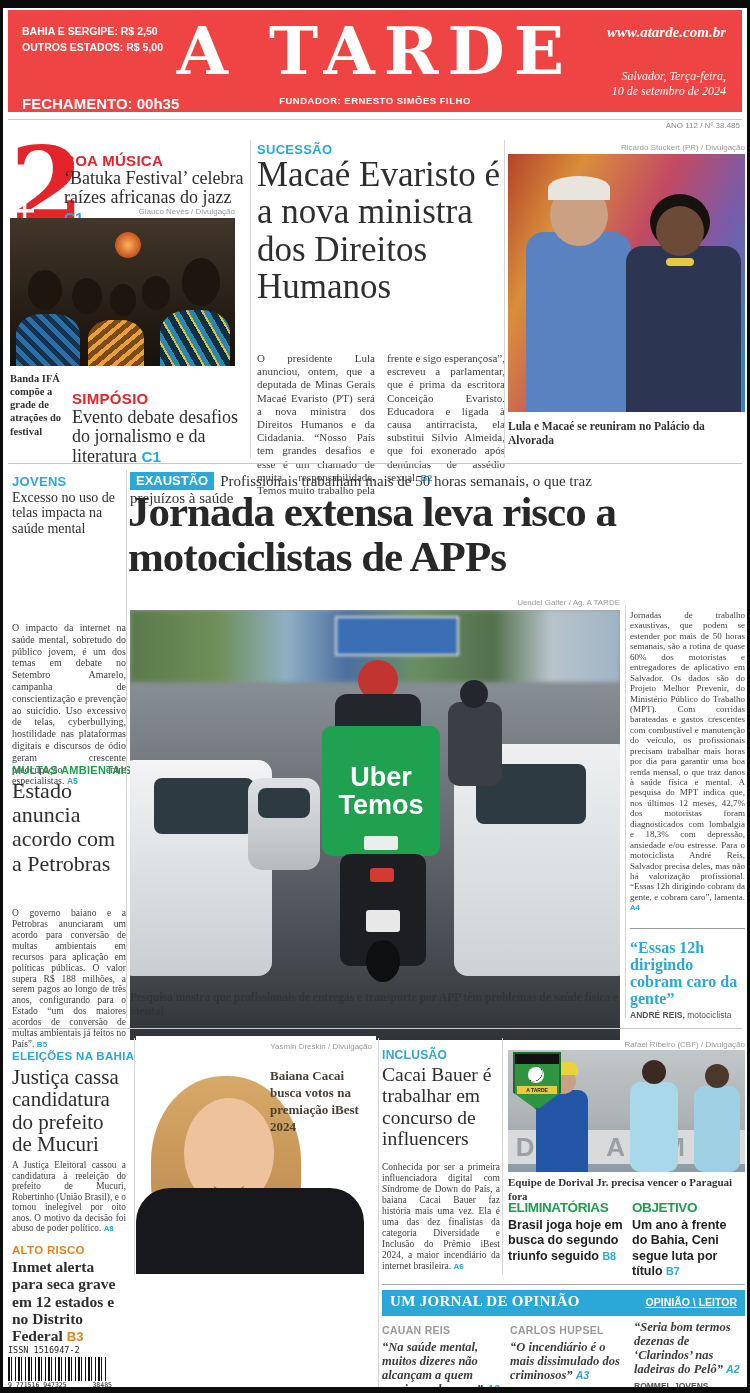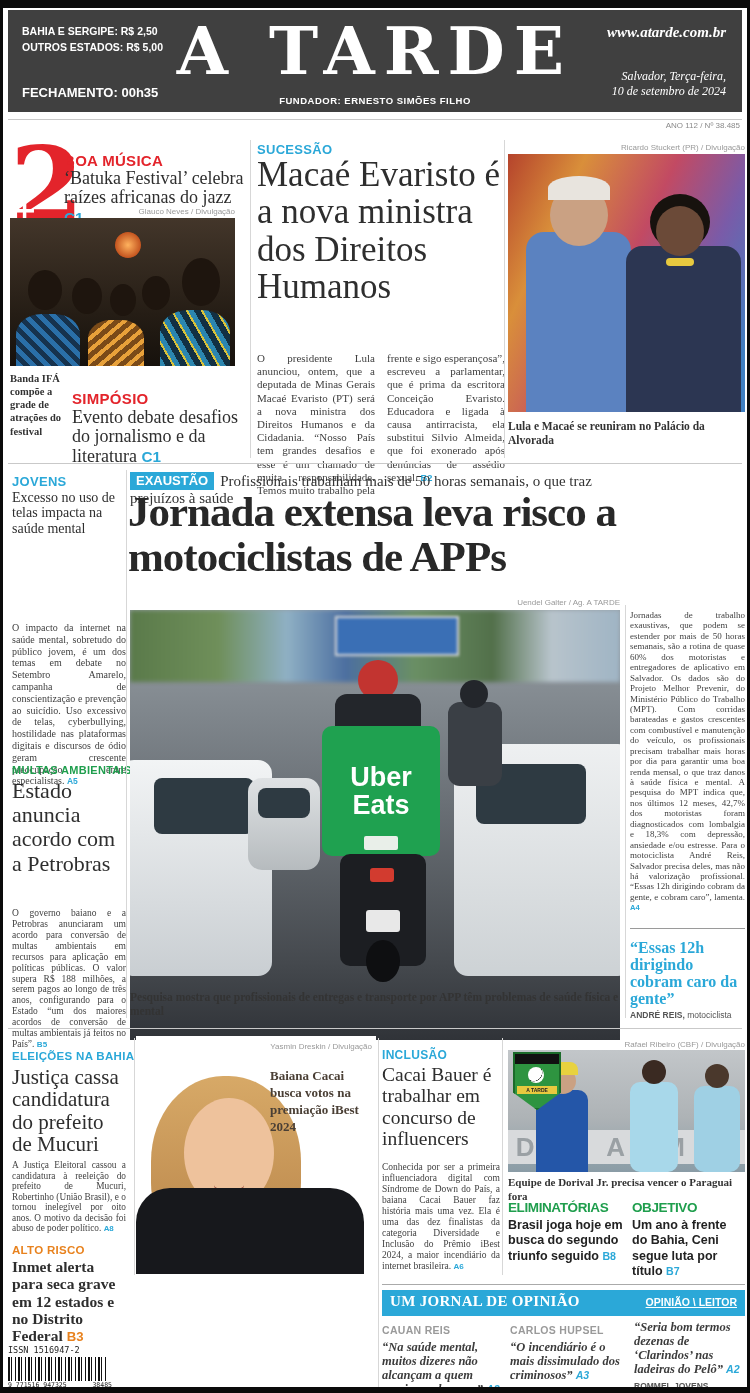--- a/index.html
+++ b/index.html
@@ -6,27 +6,27 @@
   .page{position:relative;width:750px;height:1393px;background:#fff;overflow:hidden;
         font-family:"Liberation Serif",serif;color:#333;}
   .frame{position:absolute;background:#0b0b0b;z-index:50;}
   .f-top{top:0;left:0;right:0;height:8px;}
   .f-bottom{bottom:0;left:0;right:0;height:6px;}
   .f-left{left:0;top:0;bottom:0;width:3px;}
   .f-right{right:0;top:0;bottom:0;width:3px;}
   .abs{position:absolute;}
 
   
-  .masthead{position:absolute;left:8px;top:10px;right:8px;height:102px;background:#404040;color:#fff;}
+  .masthead{position:absolute;left:8px;top:10px;right:8px;height:102px;background:#ef4444;color:#fff;}
   .mh-title{position:absolute;left:0;right:0;top:8px;text-align:center;
             font-family:"DejaVu Serif",serif;font-weight:800;font-size:66px;letter-spacing:9px;line-height:1;}
   .mh-prices{position:absolute;left:14px;top:14px;font-family:"Liberation Sans",sans-serif;
              font-weight:bold;font-size:10.5px;line-height:1.5;}
-  .mh-closing{position:absolute;left:14px;bottom:12px;font-family:"Liberation Sans",sans-serif;
-              font-weight:bold;font-size:13px;}
+  .mh-closing{position:absolute;left:14px;bottom:0;font-family:"Liberation Sans",sans-serif;
+              font-weight:bold;font-size:15px;}
   .mh-site{position:absolute;right:16px;top:14px;font-style:italic;font-weight:bold;font-size:15px;}
   .mh-date{position:absolute;right:16px;bottom:12px;font-style:italic;font-size:12px;text-align:right;line-height:1.3;}
   .mh-founder{position:absolute;left:0;right:0;bottom:6px;text-align:center;
               font-family:"Liberation Sans",sans-serif;font-weight:bold;font-size:9.5px;letter-spacing:.5px;}
   .rule{position:absolute;background:#c9c9c9;}
   .edition{position:absolute;right:10px;top:121px;font-size:8px;color:#8a8a8a;font-family:"Liberation Sans",sans-serif;}
 
   
   .kicker{font-family:"Liberation Sans",sans-serif;font-weight:bold;letter-spacing:.3px;}
   .k-red{color:#e3242b;} .k-cyan{color:#2ba8d8;} .k-green{color:#1f9e4d;} .k-orange{color:#e8821e;text-align:center;}
@@ -253,21 +253,21 @@
     </div>
     <div class="car" style="right:-12px;top:134px;width:178px;height:232px;background:linear-gradient(#eef0f1,#cdd2d5);">
       <div class="win" style="top:20px;left:22px;width:110px;height:60px;"></div>
     </div>
     <div class="rider2"></div>
     <div class="helmet2"></div>
     <div class="helmet"></div>
     <div class="rider"></div>
     <div class="bag">
       <span>Uber</span>
-      <span>Eats</span>
+      <span>Temos</span>
       <span class="sticker"></span>
     </div>
     <div class="motobody">
       <div class="tail"></div>
       <div class="plate"></div>
     </div>
     <div class="wheel"></div>
   </div>
   <div class="abs caption moto-caption">Pesquisa mostra que profissionais de entregas e transporte por APP têm problemas de saúde física e mental</div>
 

